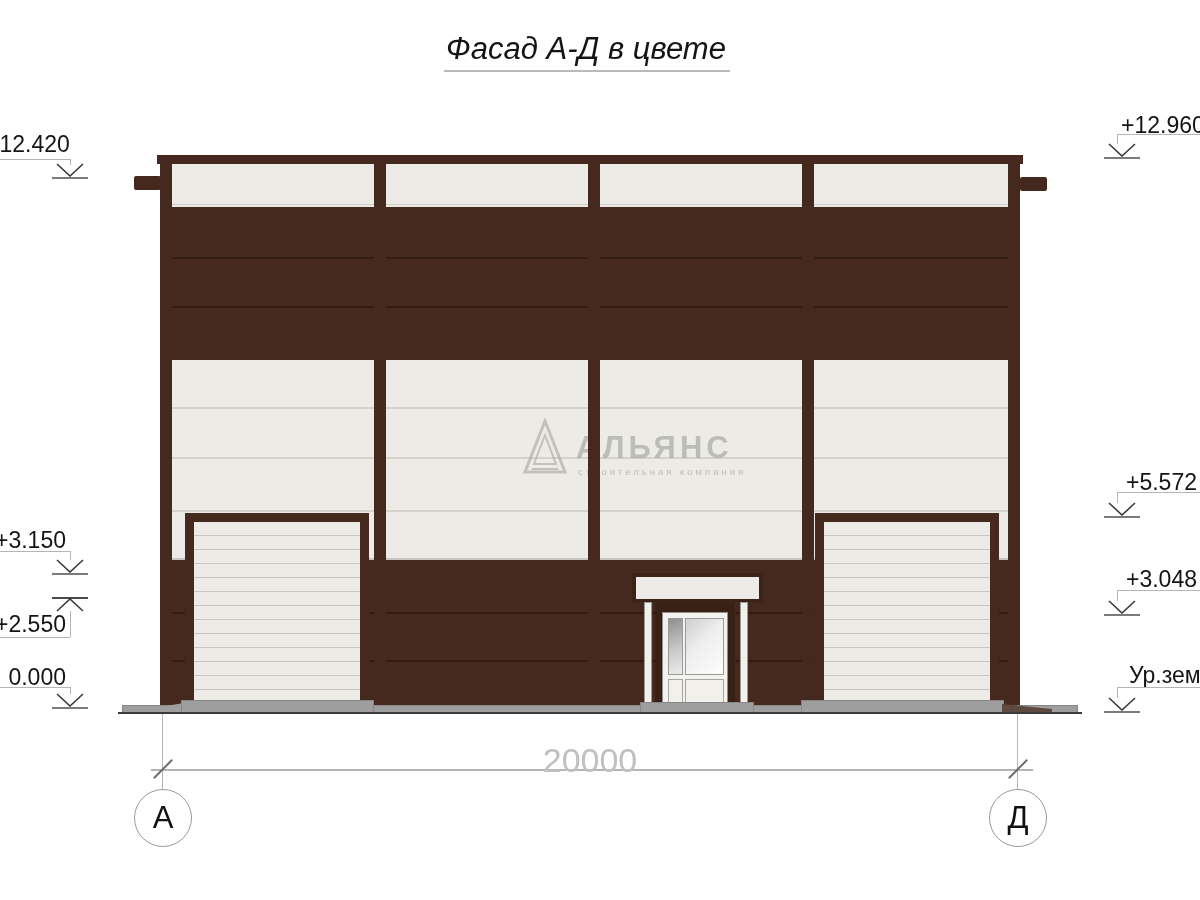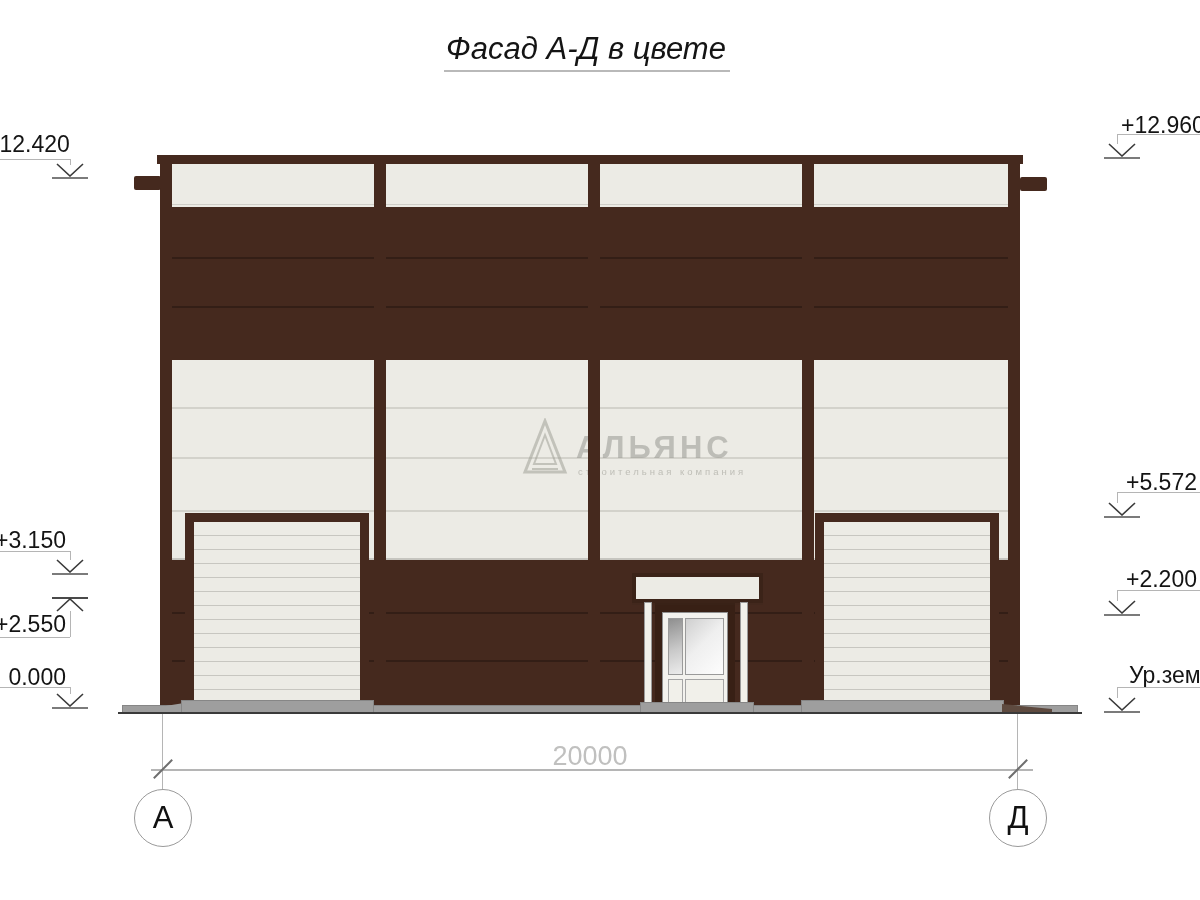--- a/index.html
+++ b/index.html
@@ -57,21 +57,21 @@
   .groundline{position:absolute;left:118px;top:712px;width:964px;height:2px;background:#3a3a3a;z-index:6}
   
   .wm{position:absolute;left:362px;top:255px;width:230px;height:66px;z-index:2;
       color:rgba(160,160,152,.55)}
   .wm-brand{position:absolute;left:54px;top:12px;font-size:31px;font-weight:bold;
             letter-spacing:4px;color:rgba(152,152,145,.55);white-space:nowrap}
   .wm-tag{position:absolute;left:56px;top:48px;font-size:9.5px;letter-spacing:3px;
           color:rgba(160,160,152,.6);white-space:nowrap}
   
   .dim-text{position:absolute;left:480px;top:741px;width:220px;text-align:center;
-            font-size:27px;color:#c0c0bf;z-index:6}
+            font-size:34px;color:#c0c0bf;z-index:6}
   .slash{position:absolute;width:26px;height:2px;background:#6e6e6e;
          transform:rotate(-45deg);z-index:7}
   .axis-circle{position:absolute;width:58px;height:58px;border:1.5px solid #9a9a9a;
                border-radius:50%;box-sizing:border-box;background:#fff;
                display:flex;align-items:center;justify-content:center;
                font-size:31px;color:#111;z-index:6}
   
   .title{position:absolute;left:0;top:31px;width:1172px;text-align:center;
          font-size:31px;font-style:italic;color:#141414;z-index:6}
   .title-underline{position:absolute;left:444px;top:70px;width:286px;height:2px;
@@ -202,21 +202,21 @@
   <div class="lvl-label" style="left:1126px;top:469px">+5.572</div>
   <div class="hline" style="left:1117px;top:492px;width:97px"></div>
   <div class="vline" style="left:1117px;top:492px;height:11px"></div>
   <svg class="varrow" style="left:1107px;top:502px" viewBox="0 0 30 14">
       <path d="M2 1 L15 13 L28 1" fill="none" stroke="#3a3a3a" stroke-width="1.6"></path>
     </svg>
   <div class="tick" style="left:1104px;top:516px;width:36px"></div>
 </div>
 
 <div>
-  <div class="lvl-label" style="left:1126px;top:566px">+2.200</div>
+  <div class="lvl-label" style="left:1126px;top:566px">+3.048</div>
   <div class="hline" style="left:1117px;top:590px;width:97px"></div>
   <div class="vline" style="left:1117px;top:590px;height:11px"></div>
   <svg class="varrow" style="left:1107px;top:600px" viewBox="0 0 30 14">
       <path d="M2 1 L15 13 L28 1" fill="none" stroke="#3a3a3a" stroke-width="1.6"></path>
     </svg>
   <div class="tick" style="left:1104px;top:614px;width:36px"></div>
 </div>
 
 <div>
   <div class="lvl-label" style="left:1129px;top:662px">Ур.зем.</div>

